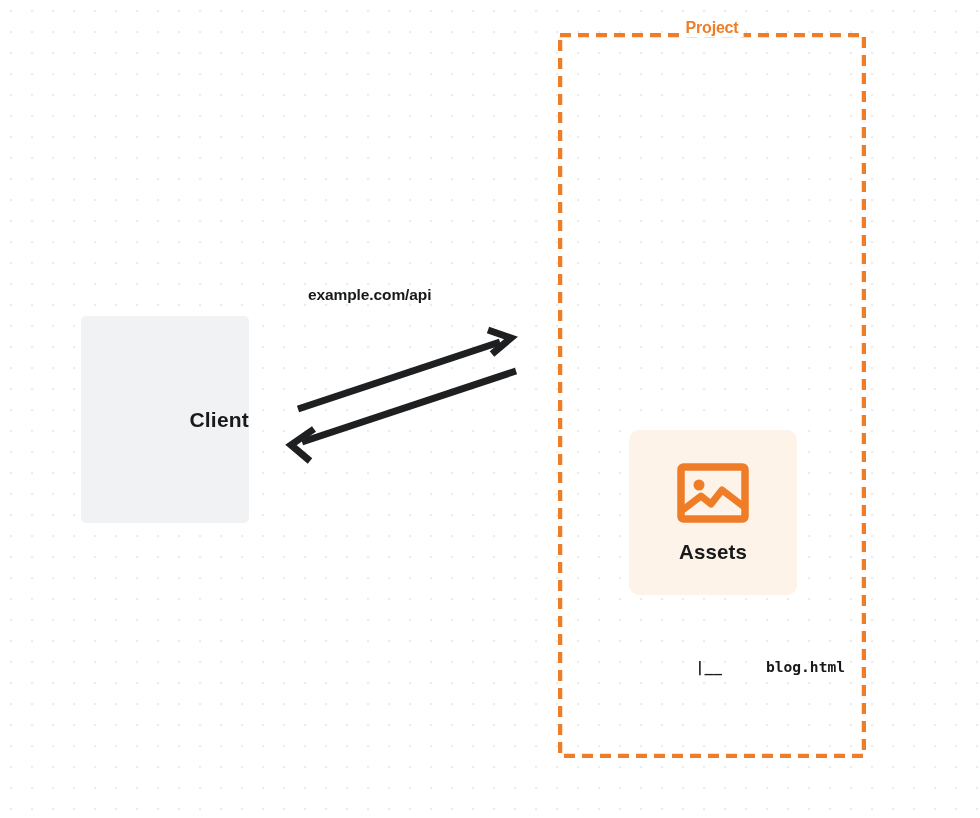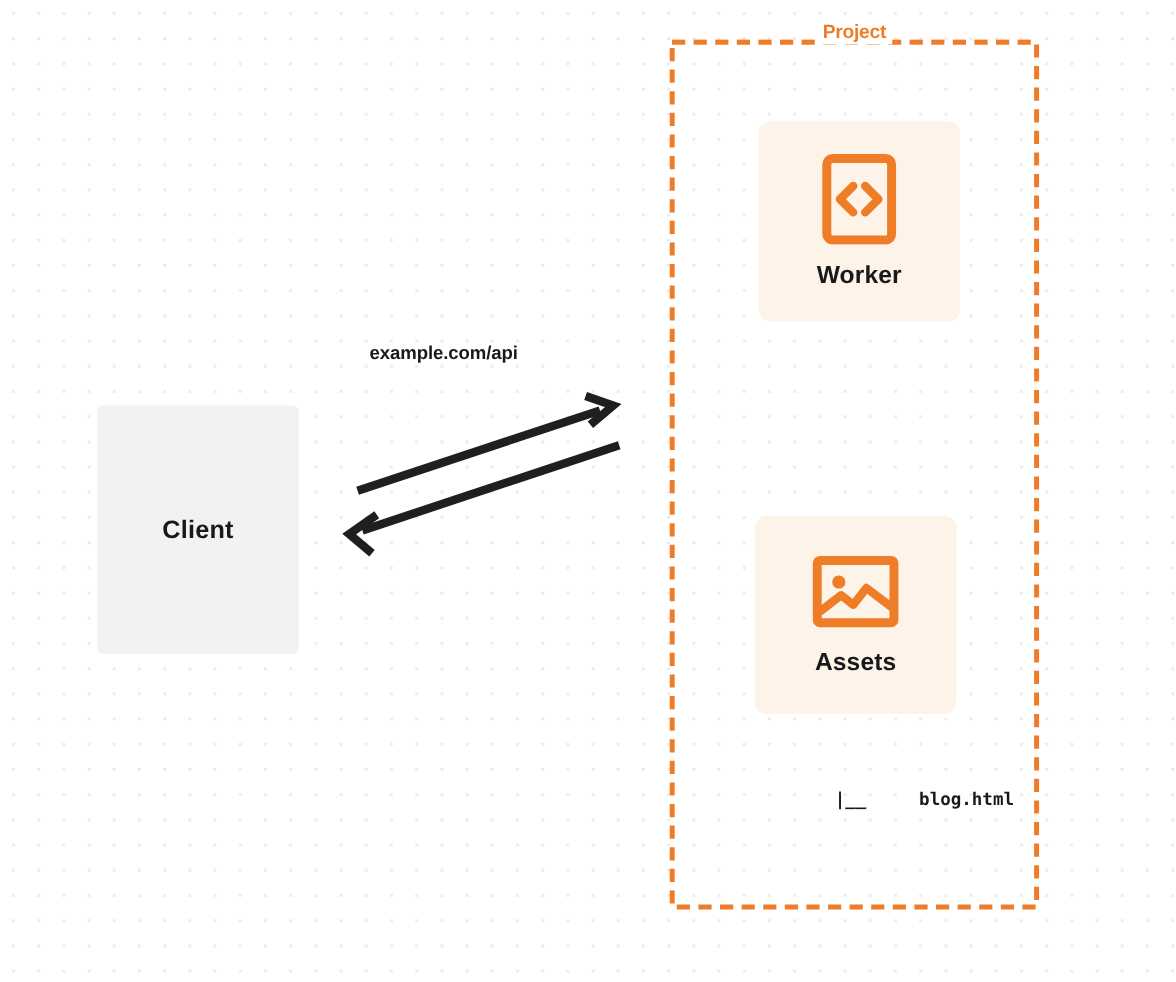--- a/index.html
+++ b/index.html
@@ -28,22 +28,21 @@
   #client-node {
     position: absolute;
     left: 81px;
     top: 316px;
     width: 168px;
     height: 207px;
     background: #f1f2f3;
     border-radius: 5px;
     display: flex;
     align-items: center;
-    justify-content: center;
-    margin-top: 22px;
+    justify-content: flex-end;
   }
   #client-node .node-label {
     font-size: 21px;
     font-weight: bold;
     color: #17191b;
     letter-spacing: 0.2px;
   }
 
   
   #connector-label {
@@ -177,30 +176,20 @@
   </svg>
 
   <div id="project-container">
 
     <svg id="project-border" viewBox="0 0 308 725" preserveAspectRatio="none" xmlns="http://www.w3.org/2000/svg">
       <rect x="2" y="2" width="304" height="721" fill="none" stroke="#ef7d28" stroke-width="4.5" stroke-dasharray="11 7" stroke-linecap="butt"></rect>
     </svg>
 
     <div id="project-title">Project</div>
 
-    <div id="worker-card" class="service-card">
-      <div class="card-icon">
-        <svg width="62" height="76" viewBox="0 0 62 76" xmlns="http://www.w3.org/2000/svg">
-          <rect x="4" y="4" width="54" height="68" rx="5" ry="5" fill="none" stroke="#ef7d28" stroke-width="7.5"></rect>
-          <polyline points="26,27 15,38 26,49" fill="none" stroke="#ef7d28" stroke-width="7" stroke-linecap="round" stroke-linejoin="round"></polyline>
-          <polyline points="36,27 47,38 36,49" fill="none" stroke="#ef7d28" stroke-width="7" stroke-linecap="round" stroke-linejoin="round"></polyline>
-        </svg>
-      </div>
-      <span class="card-label">Worker</span>
-    </div>
 
     <div id="assets-card" class="service-card">
       <div class="card-icon">
         <svg width="72" height="62" viewBox="0 0 72 62" xmlns="http://www.w3.org/2000/svg">
           <rect x="4" y="5" width="64" height="52" rx="2.5" ry="2.5" fill="none" stroke="#ef7d28" stroke-width="7.5"></rect>
           <circle cx="22" cy="23" r="5.5" fill="#ef7d28"></circle>
           <polyline points="7,47 24,34 34,42 45,28 66,44" fill="none" stroke="#ef7d28" stroke-width="7" stroke-linecap="round" stroke-linejoin="round"></polyline>
         </svg>
       </div>
       <span class="card-label">Assets</span>

